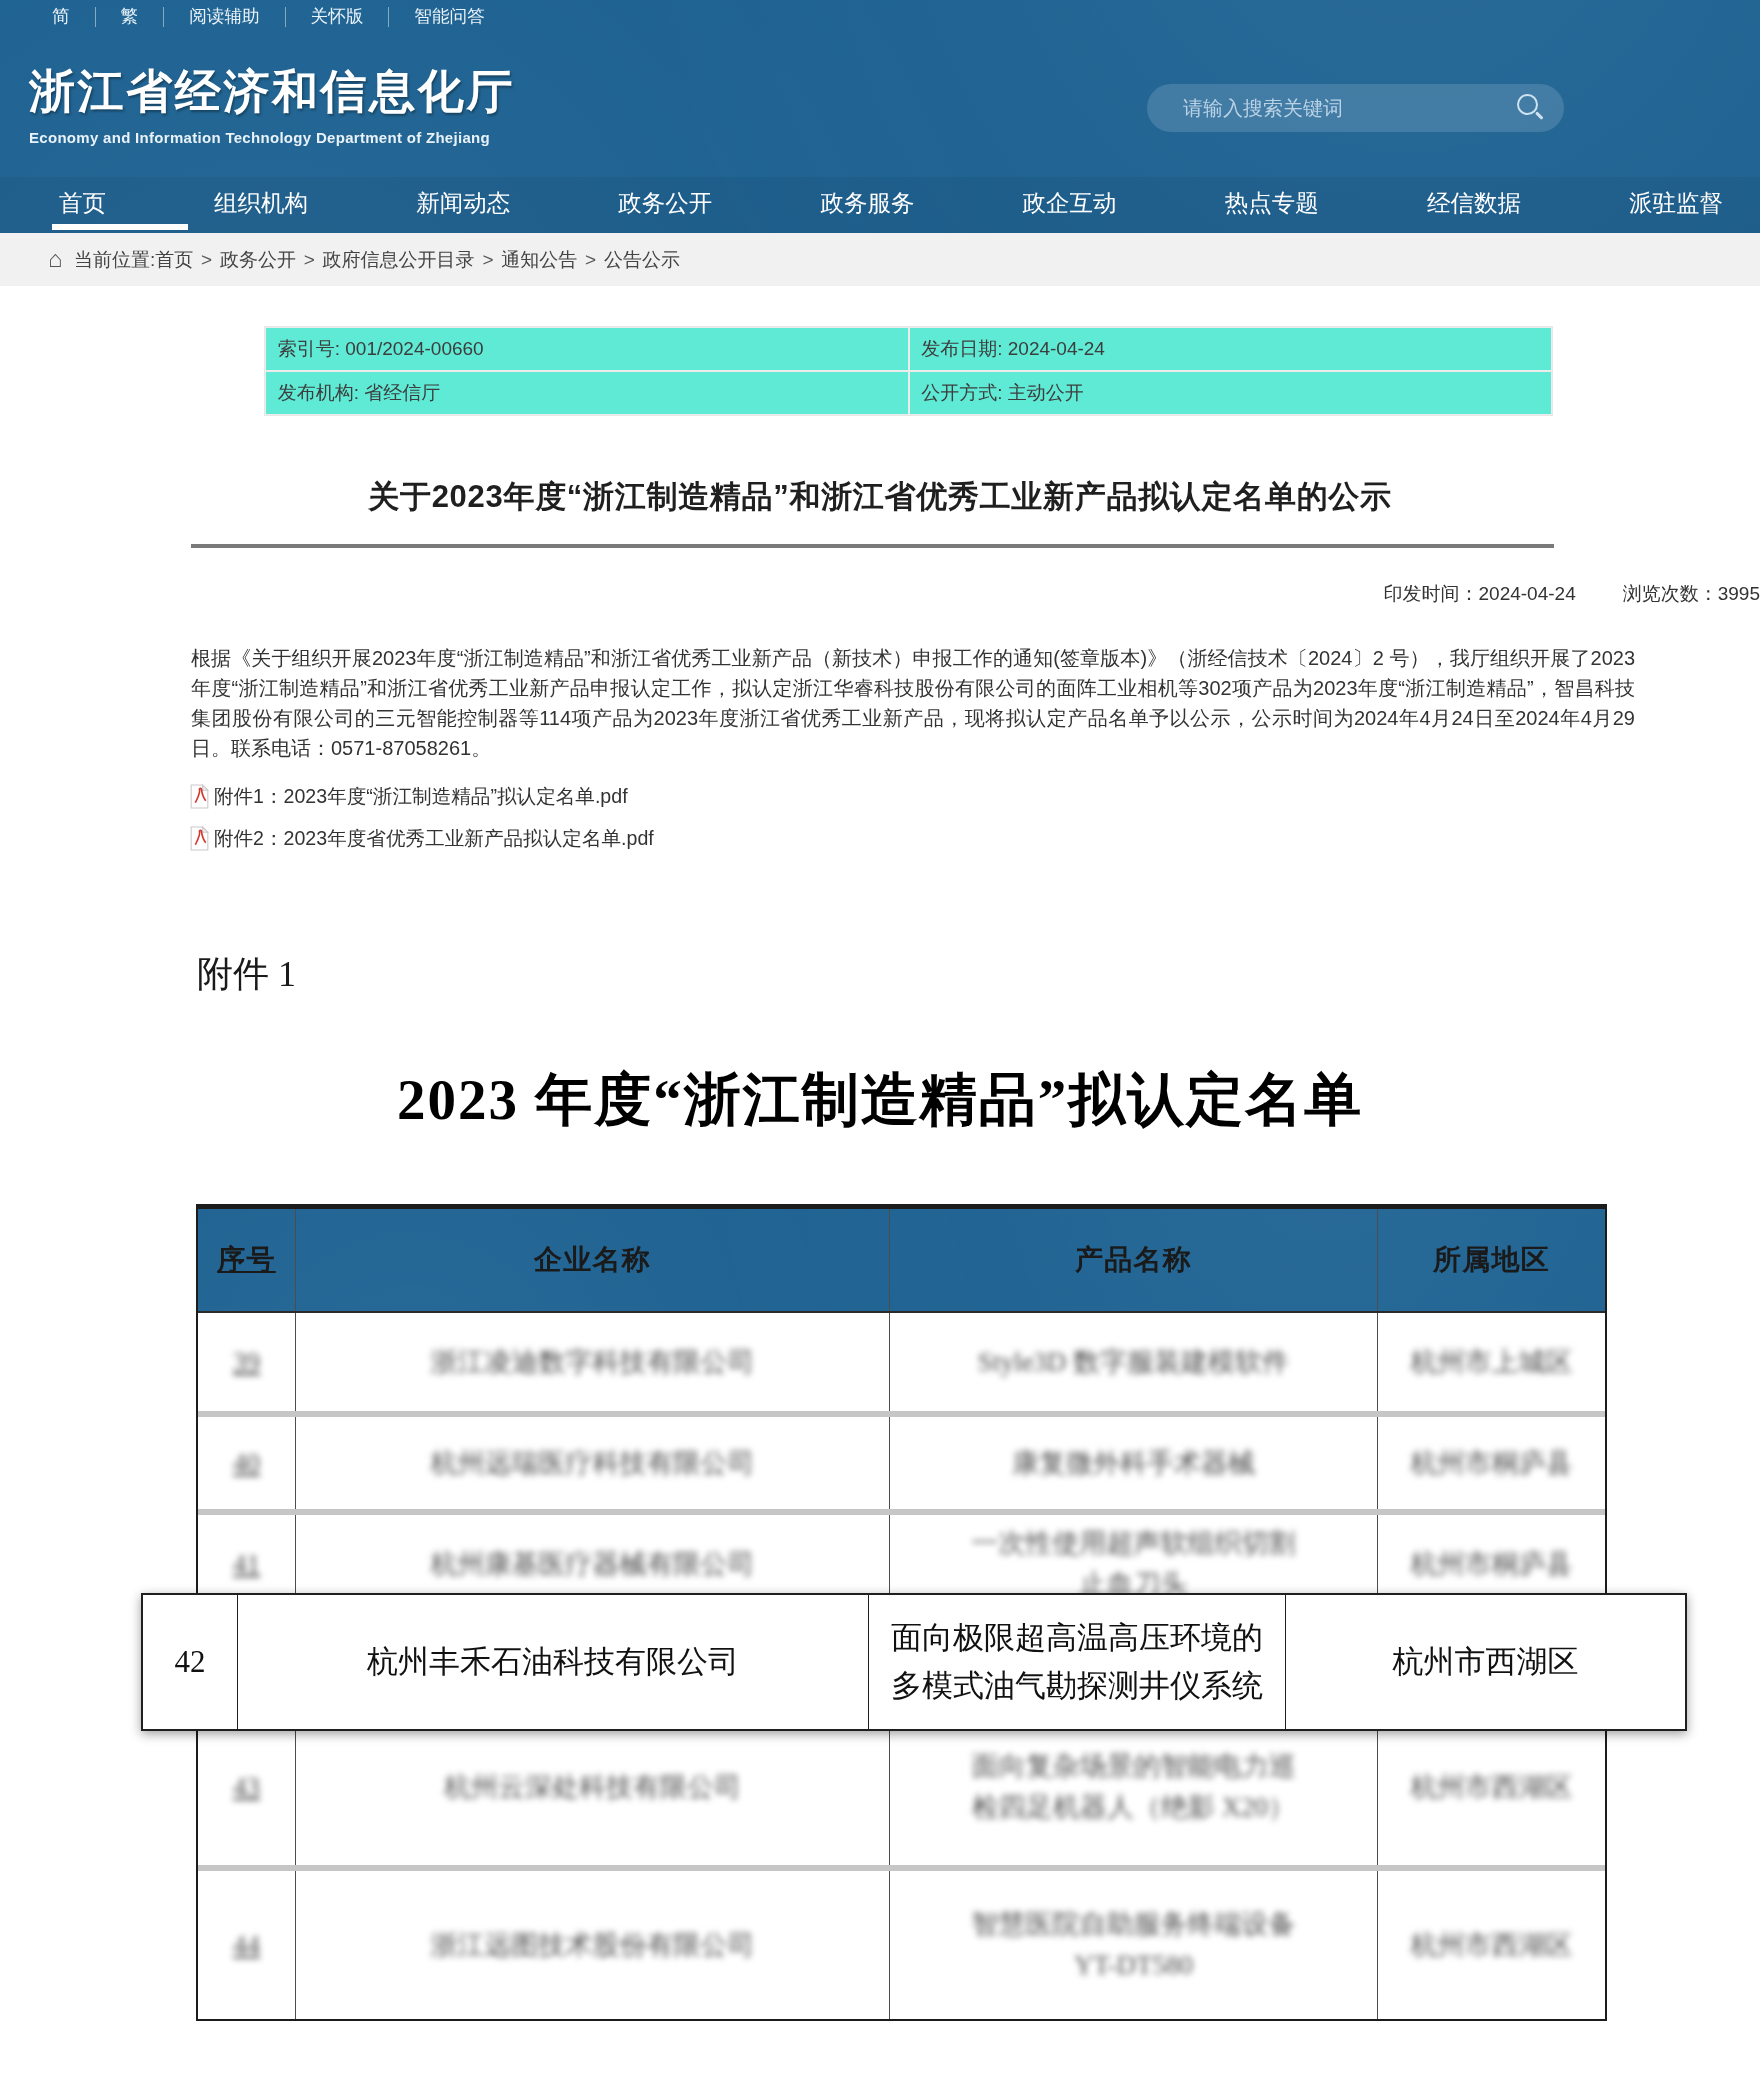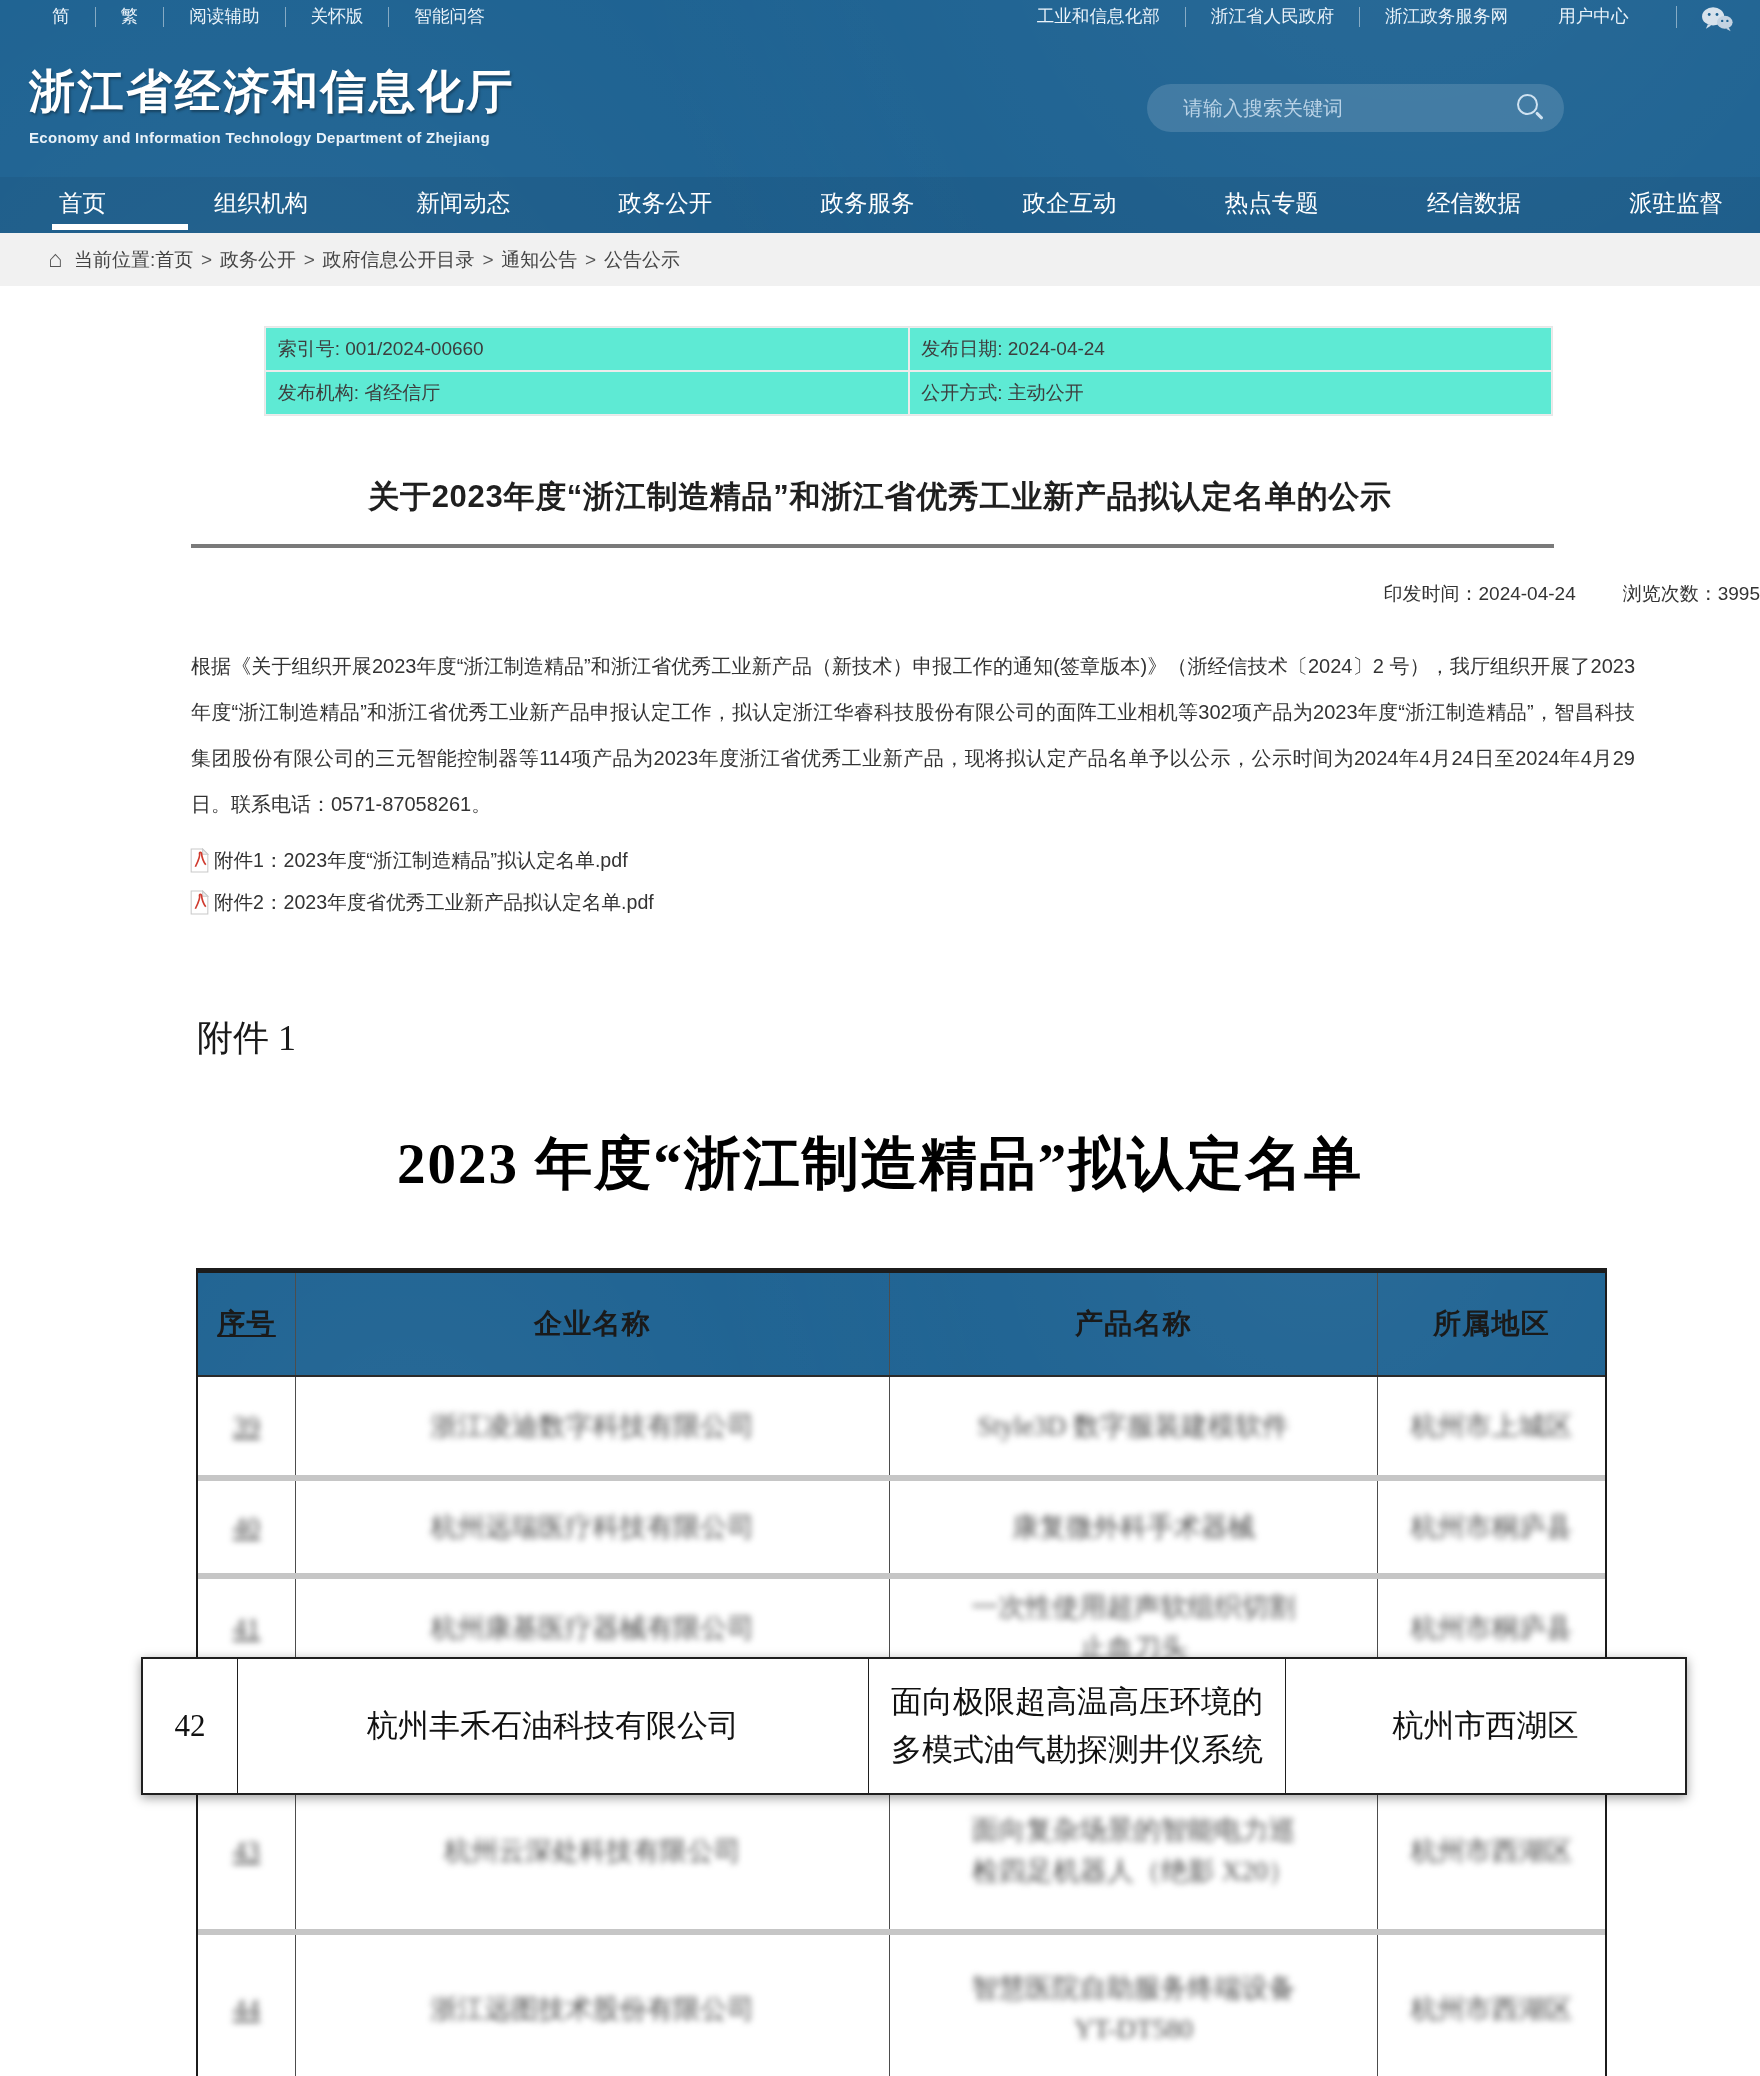--- a/index.html
+++ b/index.html
@@ -88,21 +88,21 @@
     font-size:19px; color:#3d3d3d; border:0.7px solid #ececec; background:#5eead4;
   }
   .article-title {
     margin-top:60px; text-align:center; font-size:31px; font-weight:bold;
     color:#1f1f1f; letter-spacing:0.7px;
   }
   .divider { margin:26px 0 0 191px; width:1363px; height:3.9px; background:#7a7a7a; }
   .meta { margin-top:33px; text-align:right; font-size:19px; color:#333; }
   .meta .gap { display:inline-block; width:47px; }
   .body-text {
-    margin:36px 0 0 191px; width:1444px; font-size:20px; line-height:46px;
+    margin:36px 0 0 191px; width:1444px; font-size:20px; line-height:30px;
     color:#333; text-align:justify;
   }
   .attachments { margin:13px 0 0 189px; }
   .attachment { display:flex; align-items:center; height:42px; font-size:19.6px; color:#333; }
   .pdf-ico { width:21px; height:25px; margin-right:3.9px; flex:0 0 auto; }
 
   
   .appendix { font-family:"Liberation Serif", serif; color:#1a1a1a; }
   .appendix-heading { margin:90px 0 0 197px; font-size:36px; font-family:"Liberation Serif", serif; }
   .doc-title {
@@ -154,38 +154,20 @@
 
 <header class="header">
   <div class="topbar">
     <div class="topbar-left">
       <a class="tb-link">简</a>
       <a class="tb-link">繁</a>
       <a class="tb-link">阅读辅助</a>
       <a class="tb-link">关怀版</a>
       <a class="tb-link">智能问答</a>
     </div>
-    <div class="topbar-right">
-      <a class="tb-link">工业和信息化部</a>
-      <a class="tb-link sep-l">浙江省人民政府</a>
-      <a class="tb-link sep-l">浙江政务服务网</a>
-      <a class="tb-link no-sep">用户中心</a>
-      <span class="wechat">
-        <svg width="34" height="26" viewBox="0 0 52 40">
-          <ellipse cx="20" cy="16" rx="17" ry="14" fill="#d7e2ec"></ellipse>
-          <circle cx="14" cy="13" r="2.2" fill="#1c6191"></circle>
-          <circle cx="26" cy="13" r="2.2" fill="#1c6191"></circle>
-          <path d="M12 28 l-3 7 8-5z" fill="#d7e2ec"></path>
-          <ellipse cx="38" cy="25" rx="12" ry="10" fill="#c3d3e2"></ellipse>
-          <circle cx="34" cy="23" r="1.8" fill="#1c6191"></circle>
-          <circle cx="42" cy="23" r="1.8" fill="#1c6191"></circle>
-          <path d="M44 33 l3 6 -7-4z" fill="#c3d3e2"></path>
-        </svg>
-      </span>
-    </div>
   </div>
 
   <div class="logo-row">
     <a class="logo">
       <div class="logo-title">浙江省经济和信息化厅</div>
       <div class="logo-sub">Economy and Information Technology Department of Zhejiang</div>
     </a>
     <div class="searchbox">
       <input class="search-input" type="text" placeholder="请输入搜索关键词" style="">
       <span class="search-icon"></span>

